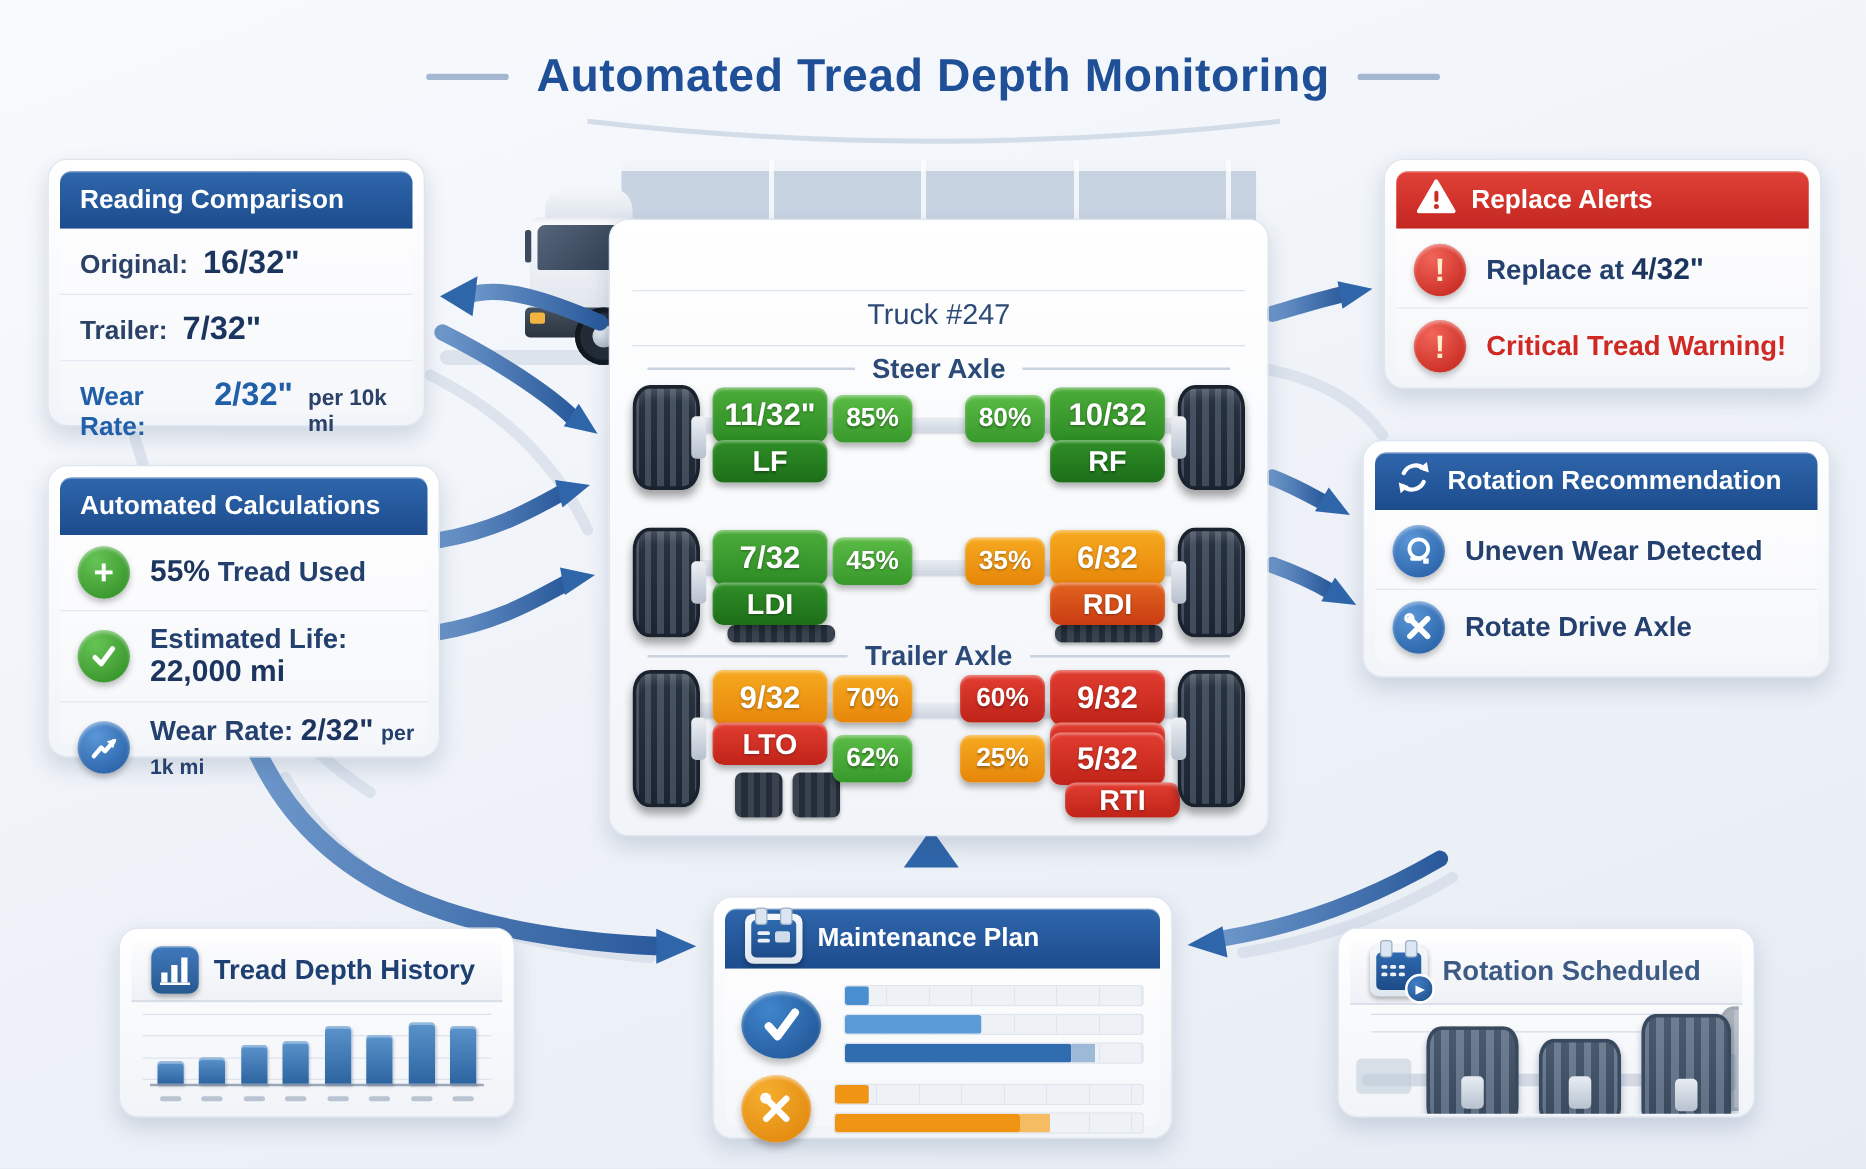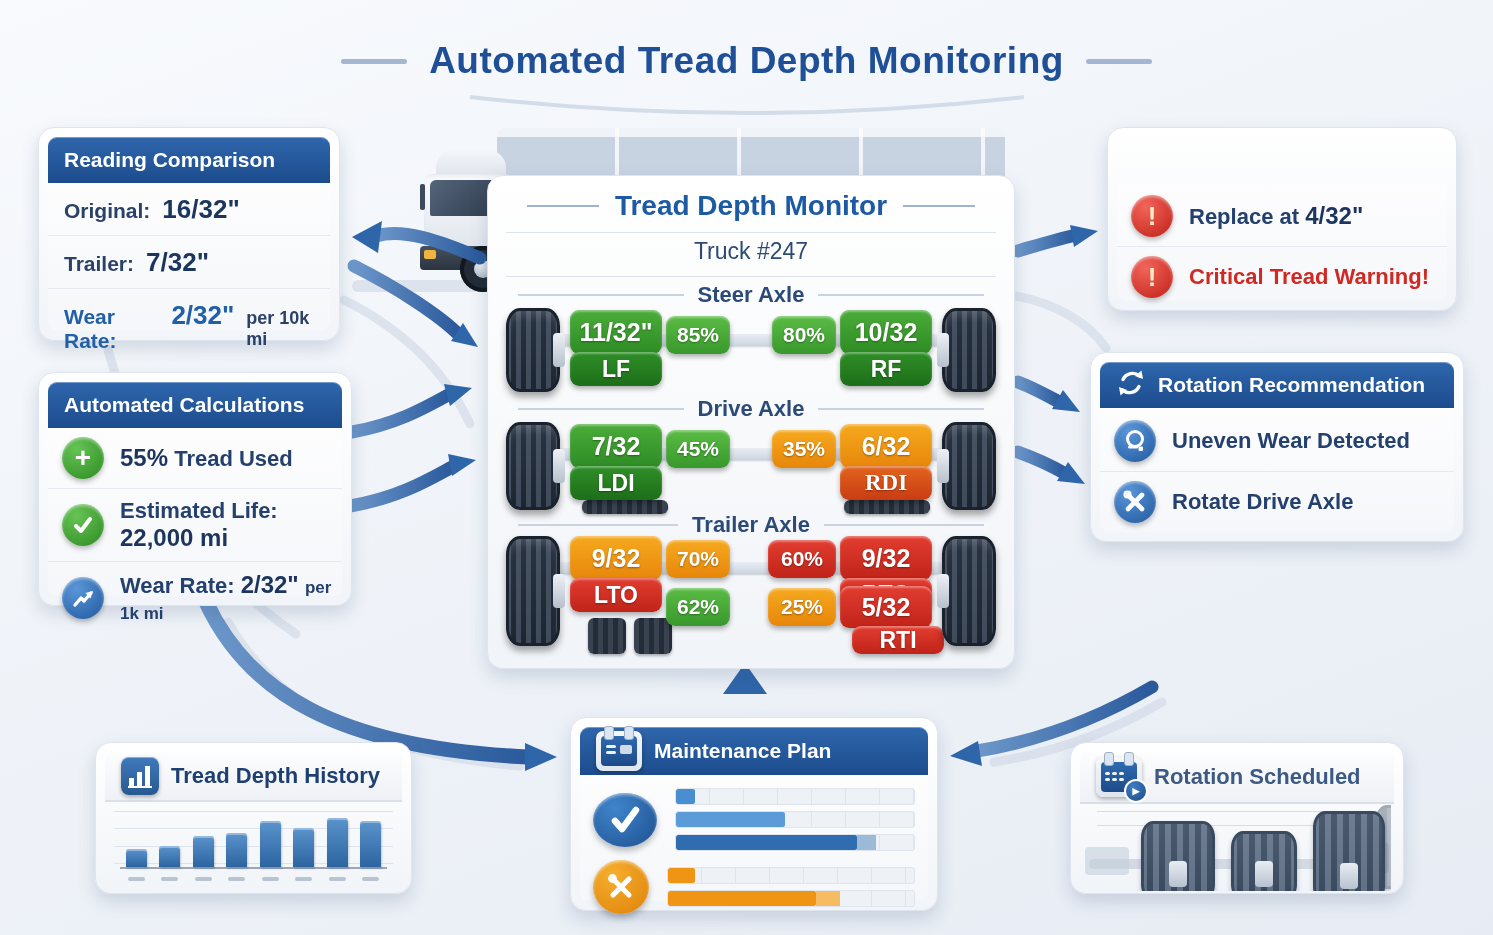--- a/index.html
+++ b/index.html
@@ -260,25 +260,20 @@
         <span class="row-text">
           <span>Wear Rate:</span>
           <span class="val">2/32"</span>
           <span class="suffix">per 1k mi</span>
         </span>
       </div>
     </div>
   </div>
 
   <div class="card" style="left:487px;top:175px;width:526px;height:492px;z-index:4;">
-    <div class="m-title-row">
-      <span class="m-dash"></span>
-      <span class="m-title">Tread Depth Monitor</span>
-      <span class="m-dash"></span>
-    </div>
     <div class="m-div" style="top:56px;"></div>
     <div class="m-sub">Truck #247</div>
     <div class="m-div" style="top:100px;"></div>
 
     <div class="axle-label-row" style="top:106px;">
       <span class="axle-line"></span>
       <span class="axle-label">Steer Axle</span>
       <span class="axle-line"></span>
     </div>
     <div class="axle-row" style="top:128px;height:92px;">
@@ -289,37 +284,32 @@
       <div class="badge b-code bg-green-d" style="left:64px;top:48px;width:92px;height:34px;">LF</div>
       <div class="badge b-pct bg-green-l" style="left:160px;top:12px;width:64px;height:38px;">85%</div>
       <div class="badge b-pct bg-green-l" style="left:266px;top:12px;width:64px;height:38px;">80%</div>
       <div class="badge b-depth bg-green" style="left:334px;top:6px;width:92px;height:44px;">10/32</div>
       <div class="badge b-code bg-green-d" style="left:334px;top:48px;width:92px;height:34px;">RF</div>
       <div class="tire t-right" style="height:84px;">
           <div class="hub"></div>
         </div>
     </div>
 
-    <div class="axle-label-row" style="top:220px;">
-      <span class="axle-line"></span>
-      <span class="axle-label">Drive Axle</span>
-      <span class="axle-line"></span>
-    </div>
     <div class="axle-row" style="top:242px;height:92px;">
       <div class="tire t-left" style="height:88px;">
           <div class="hub"></div>
         </div>
       <div class="stub" style="left:76px;top:82px;width:86px;height:14px;"></div>
       <div class="stub" style="left:338px;top:82px;width:86px;height:14px;"></div>
       <div class="badge b-depth bg-green" style="left:64px;top:6px;width:92px;height:44px;">7/32</div>
       <div class="badge b-code bg-green-d" style="left:64px;top:48px;width:92px;height:34px;">LDI</div>
       <div class="badge b-pct bg-green-l" style="left:160px;top:12px;width:64px;height:38px;">45%</div>
       <div class="badge b-pct bg-orange" style="left:266px;top:12px;width:64px;height:38px;">35%</div>
       <div class="badge b-depth bg-orange" style="left:334px;top:6px;width:92px;height:44px;">6/32</div>
-      <div class="badge b-code bg-redorange" style="left:334px;top:48px;width:92px;height:34px;font-family:Liberation Serif, serif;">RDI</div>
+      <div class="badge b-code bg-redorange" style="left:334px;top:48px;width:92px;height:34px;">RDI</div>
       <div class="tire t-right" style="height:88px;">
           <div class="hub"></div>
         </div>
     </div>
 
     <div class="axle-label-row" style="top:336px;justify-content:flex-end;">
       <span class="axle-line"></span>
       <span class="axle-label">Trailer Axle</span>
       <span class="axle-line"></span>
     </div>
@@ -339,20 +329,30 @@
       <div class="badge b-pct bg-orange" style="left:262px;top:56px;width:68px;height:38px;">25%</div>
       <div class="badge b-depth bg-red" style="left:334px;top:54px;width:92px;height:42px;">5/32</div>
       <div class="badge b-code bg-red" style="left:346px;top:94px;width:92px;height:28px;">RTI</div>
       <div class="tire t-right" style="height:110px;">
           <div class="hub"></div>
         </div>
     </div>
   </div>
 
   <div class="card" style="left:1107px;top:127px;width:348px;height:182px;">
+    <div class="chead red">
+      <span>
+        <svg width="32" height="28" viewBox="0 0 32 28">
+            <path d="M16 2 L30 26 L2 26 Z" fill="#fff" stroke="#fff" stroke-width="3" stroke-linejoin="round"></path>
+            <rect x="14.5" y="9.5" width="3.2" height="9" rx="1.6" fill="#cf2b24"></rect>
+            <circle cx="16.1" cy="22.2" r="2" fill="#cf2b24"></circle>
+          </svg>
+      </span>
+      <span>Replace Alerts</span>
+    </div>
     <div style="position:absolute;left:9px;right:9px;top:55px;bottom:9px;border-radius:0 0 9px 9px;background:linear-gradient(180deg,#fdfdfe,#f5f7fa);">
       <div class="icon-row" style="padding-top:12px;">
         <span class="circle-ic ic-red">!</span>
         <span class="row-text">
           <span>Replace at</span>
           <span class="val">4/32"</span>
         </span>
       </div>
       <div class="icon-row">
         <span class="circle-ic ic-red">!</span>

